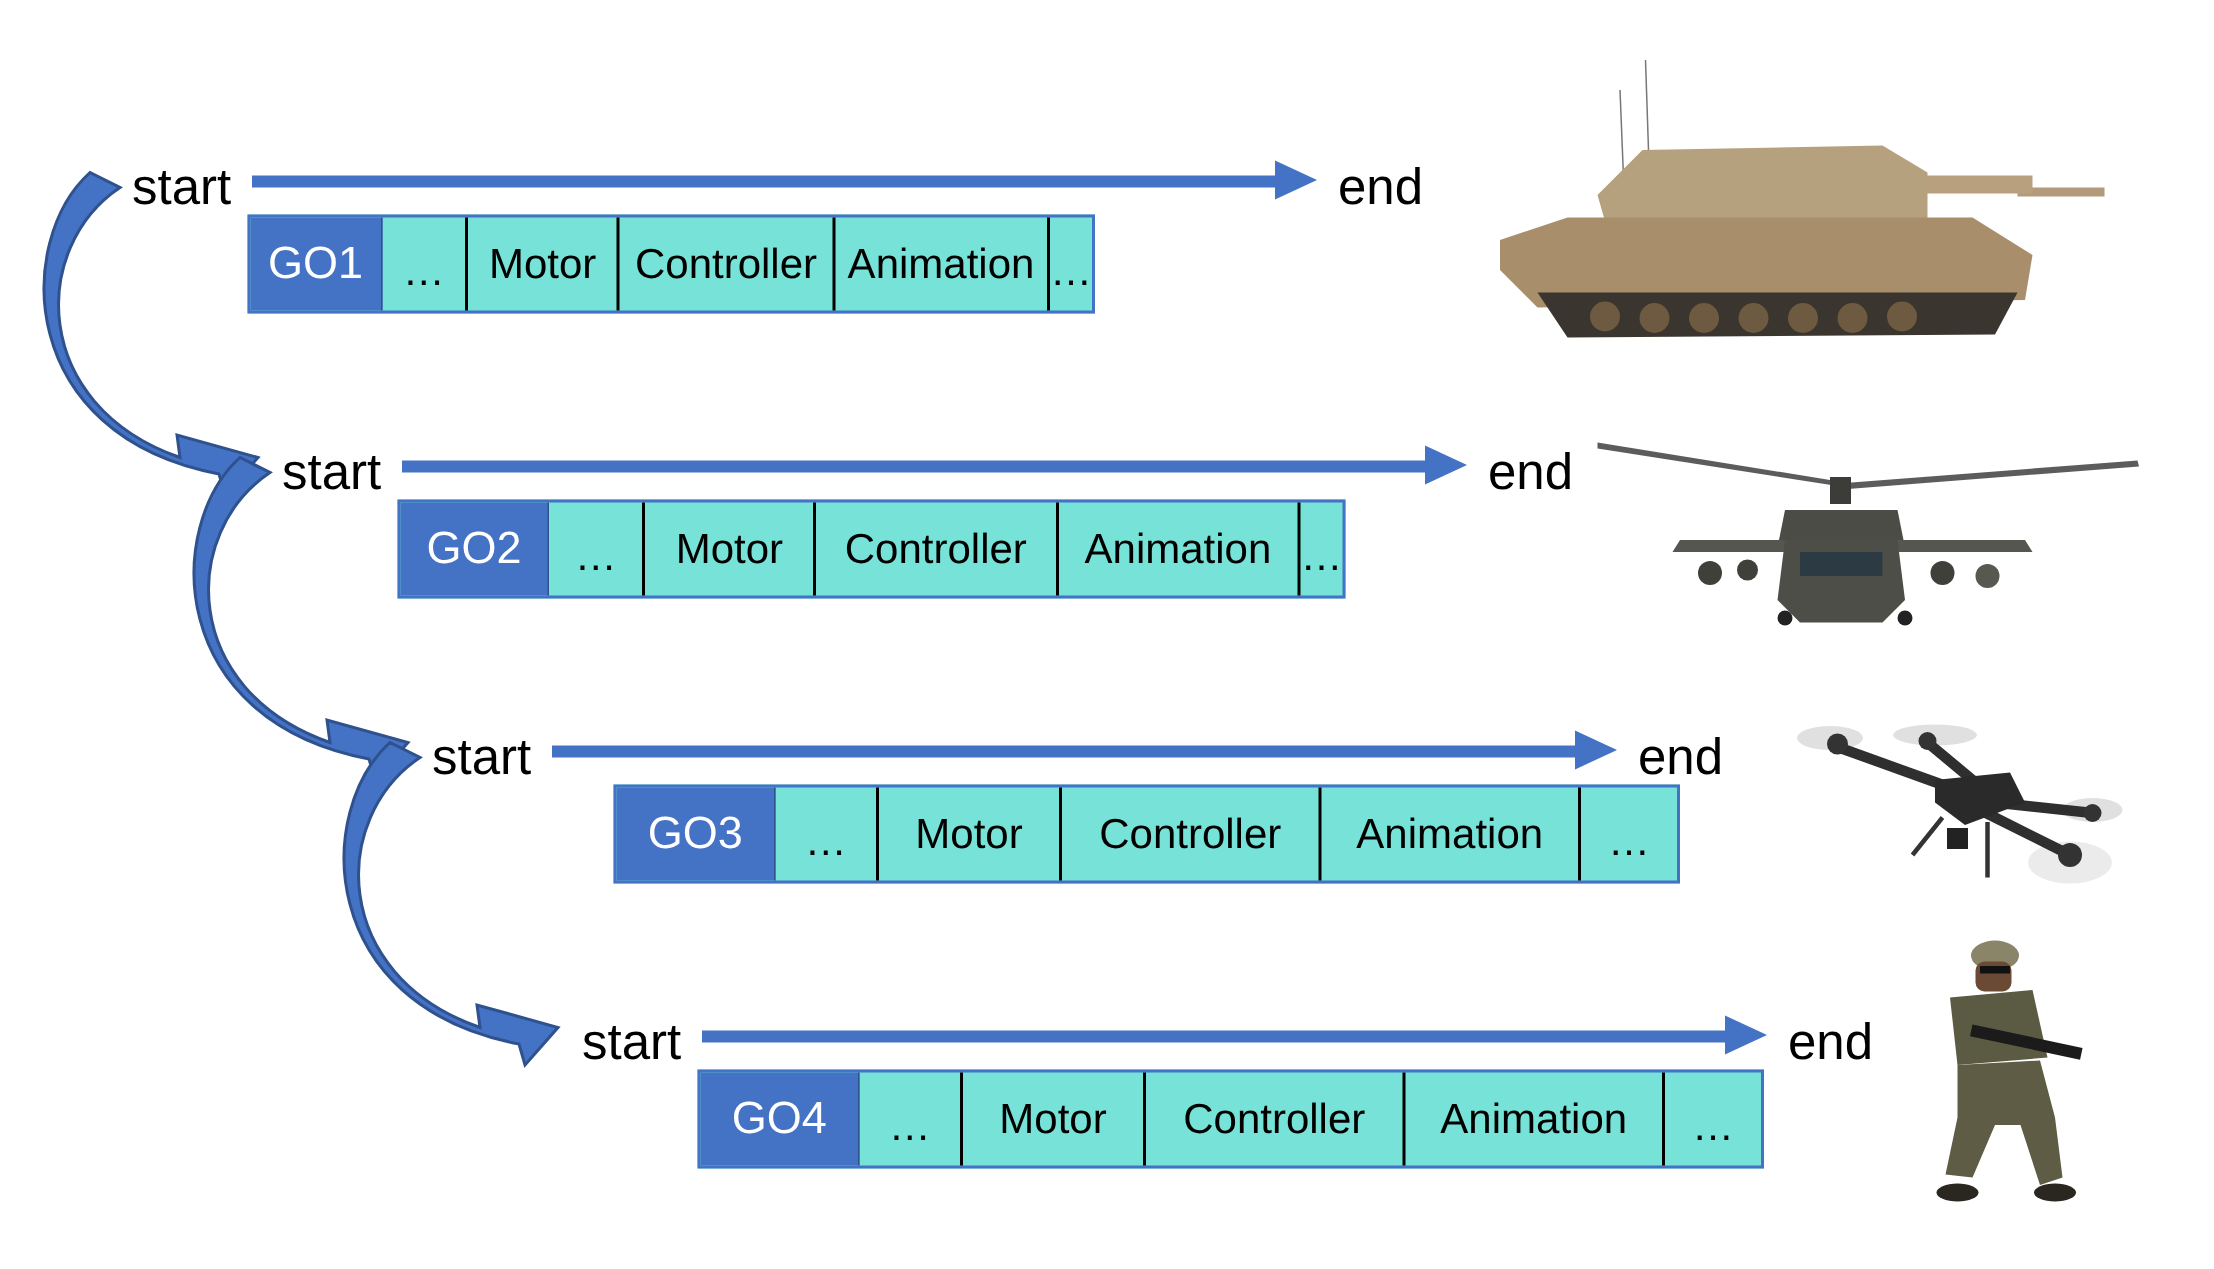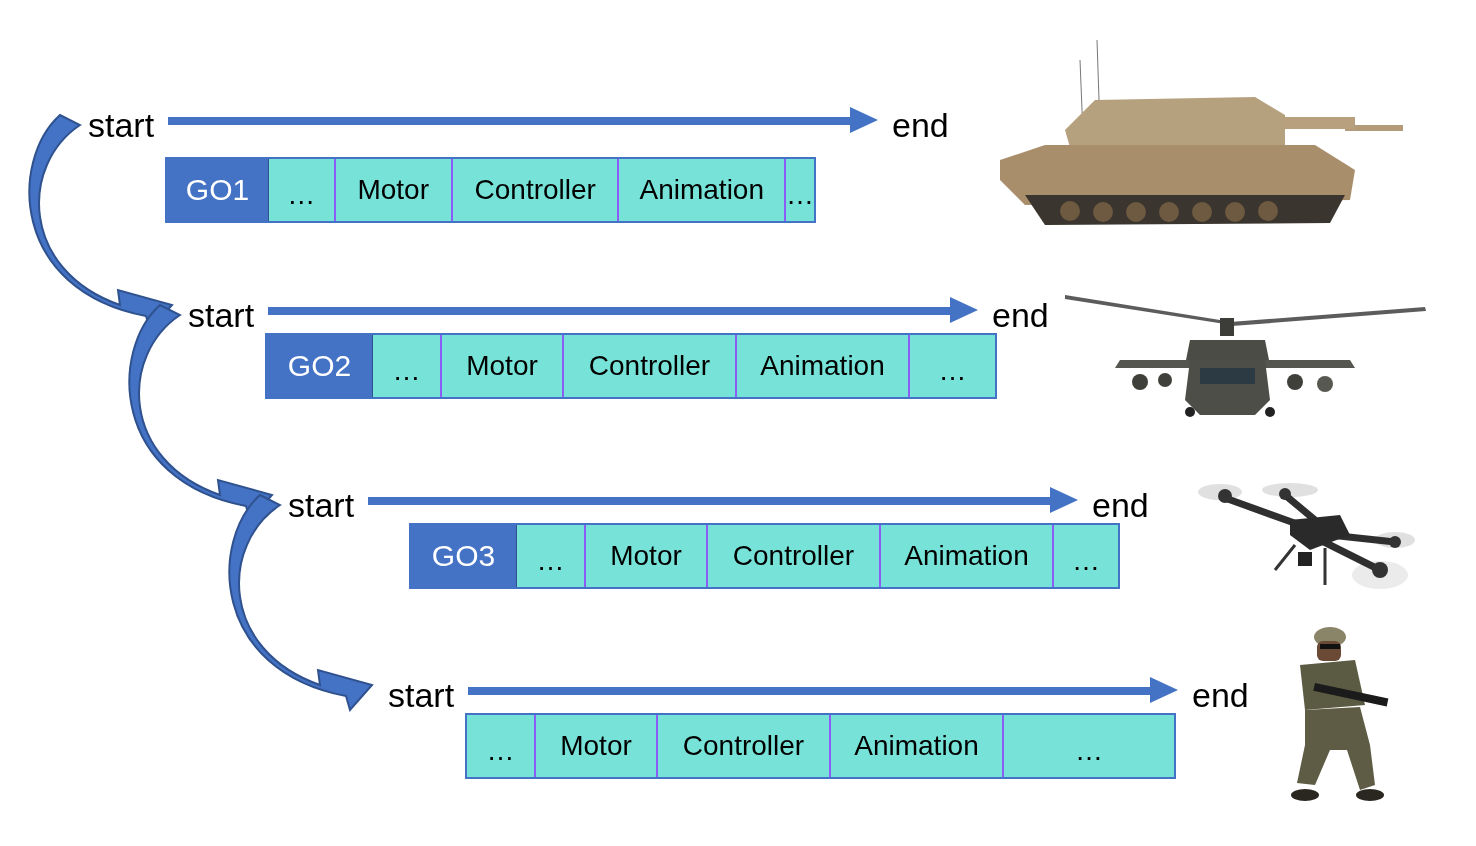--- a/index.html
+++ b/index.html
@@ -6,21 +6,21 @@
   body { width:1476px; height:846px; position:relative; overflow:hidden;
          font-family:"Liberation Sans", sans-serif; }
   .row { position:absolute; left:0; top:0; width:1476px; height:190px; }
   .lbl { position:absolute; font-size:34px; color:#000; line-height:1; }
   .timeline { position:absolute; height:30px; }
   .timeline .shaft { position:absolute; left:0; top:12px; height:8px; background:#4472C4; right:24px; }
   .timeline .head { position:absolute; right:0; top:2px; width:0; height:0;
      border-top:13px solid transparent; border-bottom:13px solid transparent; border-left:28px solid #4472C4; }
   .block { position:absolute; height:66px; display:flex; border:2px solid #4472C4; box-sizing:border-box; background:#76E2D8; }
   .cell { height:100%; display:flex; align-items:center; justify-content:center; font-size:28px; color:#000;
-          border-left:2px solid #8b5cf6; box-sizing:border-box; }
+          border-left:2px solid #000000; box-sizing:border-box; }
   .cell.go { background:#4472C4; color:#fff; border-left:none; border-right:1px solid #2F528F; font-size:30px; }
   .cell.dots { font-size:28px; padding-top:10px; }
   .pic { position:absolute; }
   svg.curves { position:absolute; left:0; top:0; }
 </style>
 </head>
 <body>
 
 <svg class="curves" width="1476" height="846">
   <defs>
@@ -33,21 +33,21 @@
   <use href="#curvedArrow" x="200" y="380"></use>
 </svg>
 
 <div class="row" style="transform:translate(0px,0px);">
   <span class="lbl" style="left:88px;top:108px;">start</span>
   <div class="timeline" style="left:168px;top:105px;width:710px;">
     <div class="shaft"></div>
       <div class="head"></div>
   </div>
   <span class="lbl" style="left:892px;top:108px;">end</span>
-  <div class="block" style="left:165px;top:157px;width:651px;">
+  <div class="block" style="left:165px;top:143px;width:565px;">
     <div class="cell go" style="width:106px;">GO1</div>
     <div class="cell dots" style="width:67px;border-left:none;">…</div>
     <div class="cell" style="width:122px;">Motor</div>
     <div class="cell" style="width:173px;">Controller</div>
     <div class="cell" style="width:173px;">Animation</div>
     <div class="cell dots" style="flex:1;">…</div>
   </div>
 
   <svg class="pic" style="left:985px;top:35px;" width="430" height="200" viewBox="0 0 430 200">
     <line x1="95" y1="25" x2="98" y2="100" stroke="#777" stroke-width="1"></line>
@@ -70,21 +70,21 @@
   </svg>
 </div>
 
 <div class="row" style="transform:translate(100px,190px);">
   <span class="lbl" style="left:88px;top:108px;">start</span>
   <div class="timeline" style="left:168px;top:105px;width:710px;">
     <div class="shaft"></div>
       <div class="head"></div>
   </div>
   <span class="lbl" style="left:892px;top:108px;">end</span>
-  <div class="block" style="left:165px;top:143px;width:732px;">
+  <div class="block" style="left:165px;top:143px;width:632px;">
     <div class="cell go" style="width:106px;">GO2</div>
     <div class="cell dots" style="width:67px;border-left:none;">…</div>
     <div class="cell" style="width:122px;">Motor</div>
     <div class="cell" style="width:173px;">Controller</div>
     <div class="cell" style="width:173px;">Animation</div>
     <div class="cell dots" style="flex:1;">…</div>
   </div>
 
   <svg class="pic" style="left:960px;top:100px;" width="370" height="130" viewBox="0 0 370 130">
     <path d="M5 5 L160 30 L165 34 L5 9 Z" fill="#333" opacity="0.8"></path>
@@ -140,20 +140,21 @@
 </div>
 
 <div class="row" style="transform:translate(300px,570px);">
   <span class="lbl" style="left:88px;top:108px;">start</span>
   <div class="timeline" style="left:168px;top:105px;width:710px;">
     <div class="shaft"></div>
       <div class="head"></div>
   </div>
   <span class="lbl" style="left:892px;top:108px;">end</span>
   <div class="block" style="left:165px;top:143px;width:711px;">
+    <div class="cell go" style="width:106px;">GO4</div>
     <div class="cell dots" style="width:67px;border-left:none;">…</div>
     <div class="cell" style="width:122px;">Motor</div>
     <div class="cell" style="width:173px;">Controller</div>
     <div class="cell" style="width:173px;">Animation</div>
     <div class="cell dots" style="flex:1;">…</div>
   </div>
 
   <svg class="pic" style="left:975px;top:55px;" width="130" height="185" viewBox="0 0 130 185">
     <ellipse cx="55" cy="12" rx="16" ry="10" fill="#8a8468"></ellipse>
     <rect x="42" y="16" width="24" height="20" rx="6" fill="#6a4a34"></rect>

